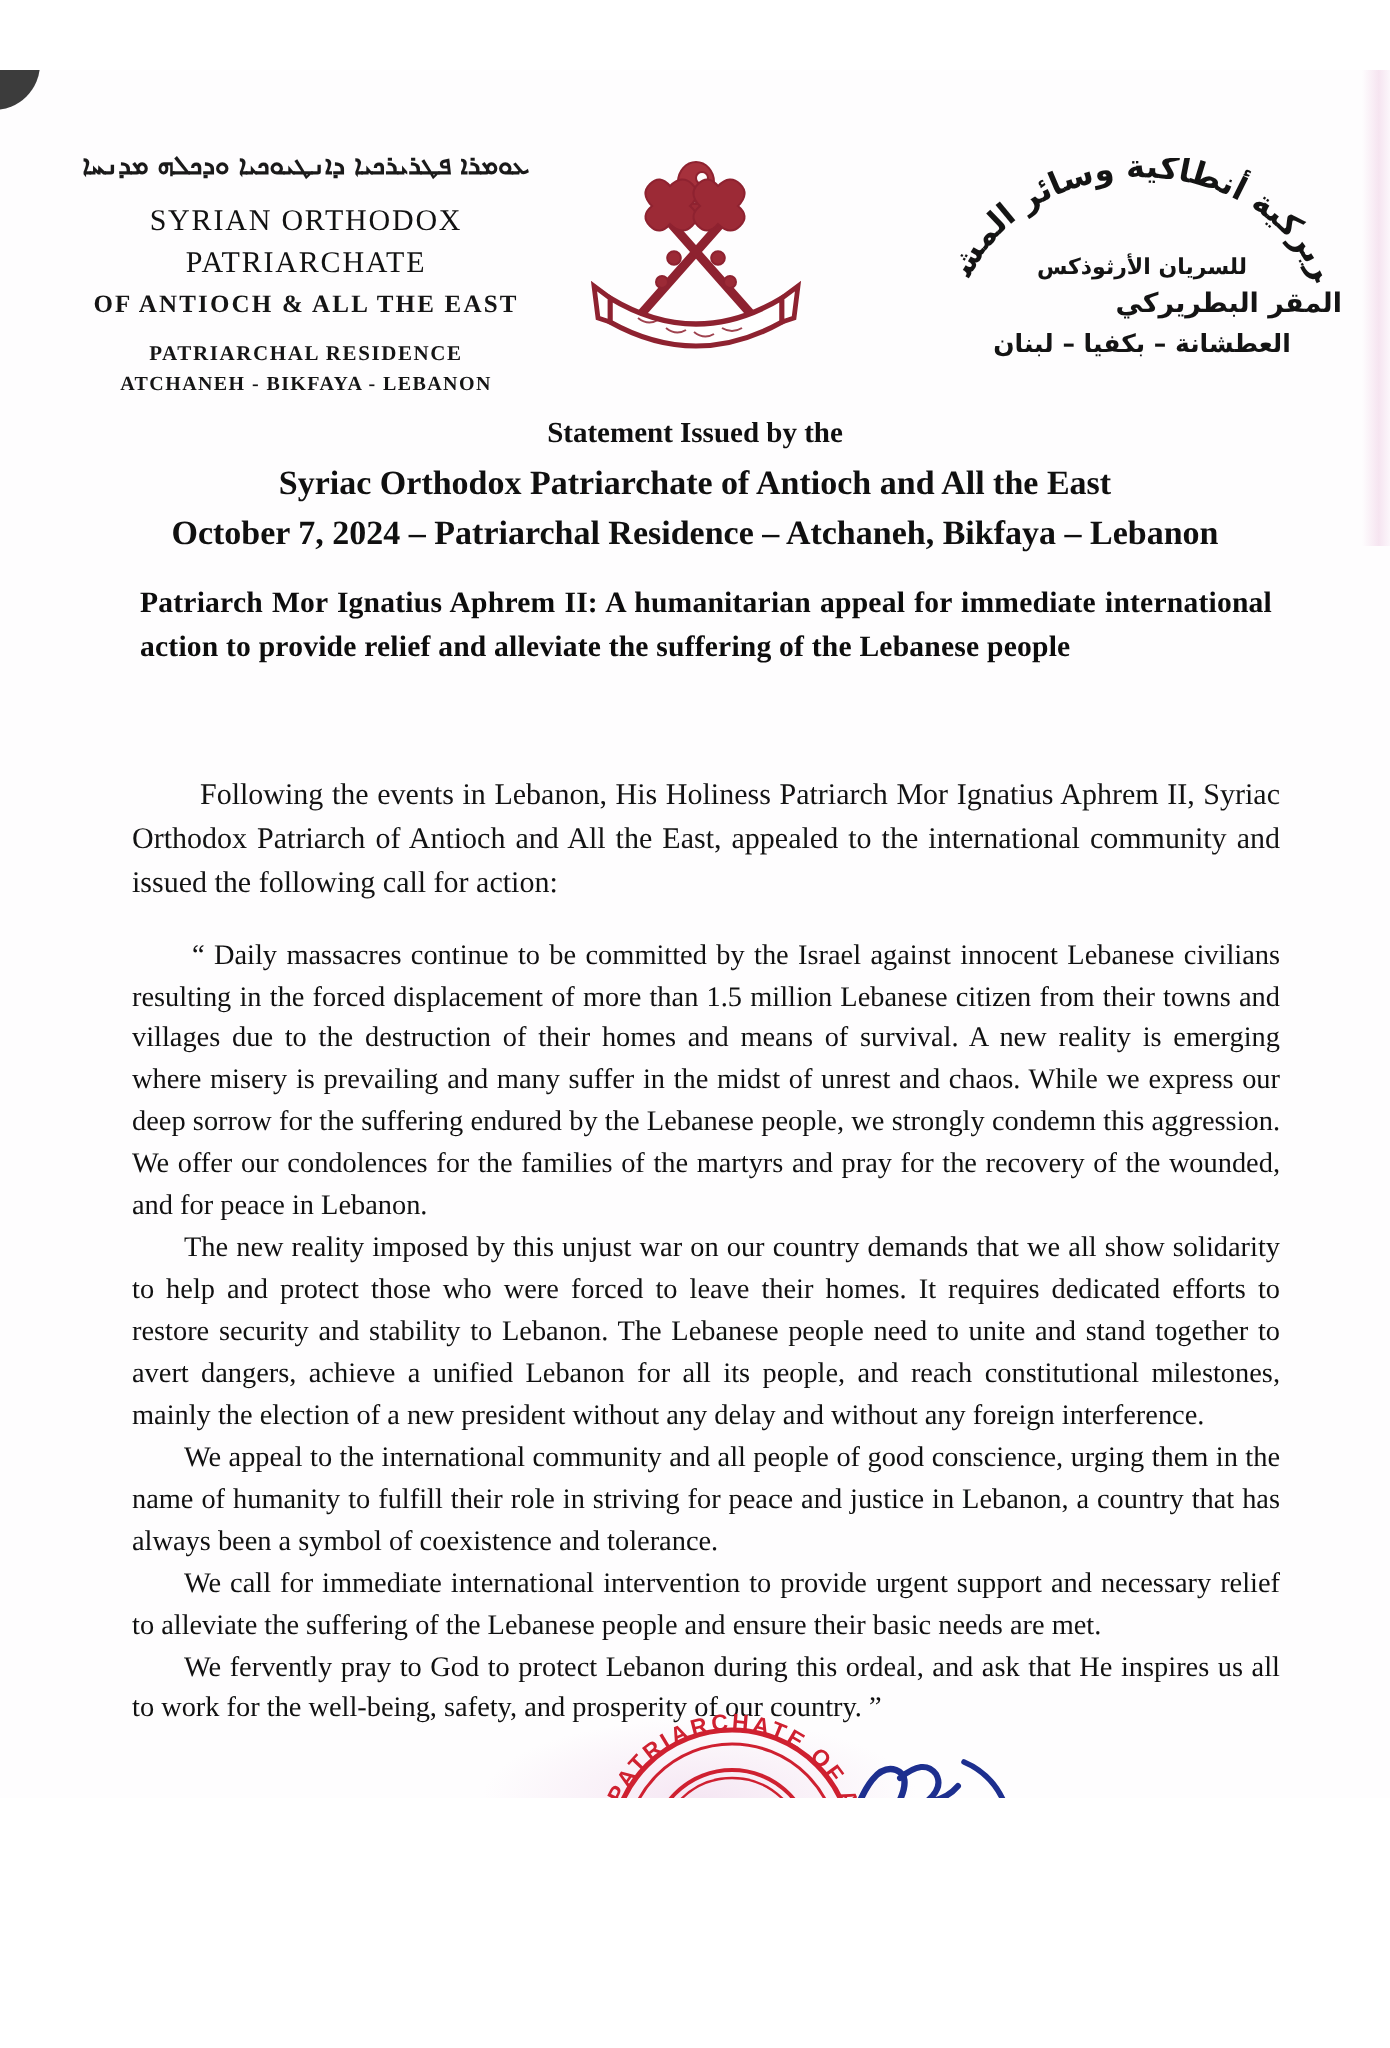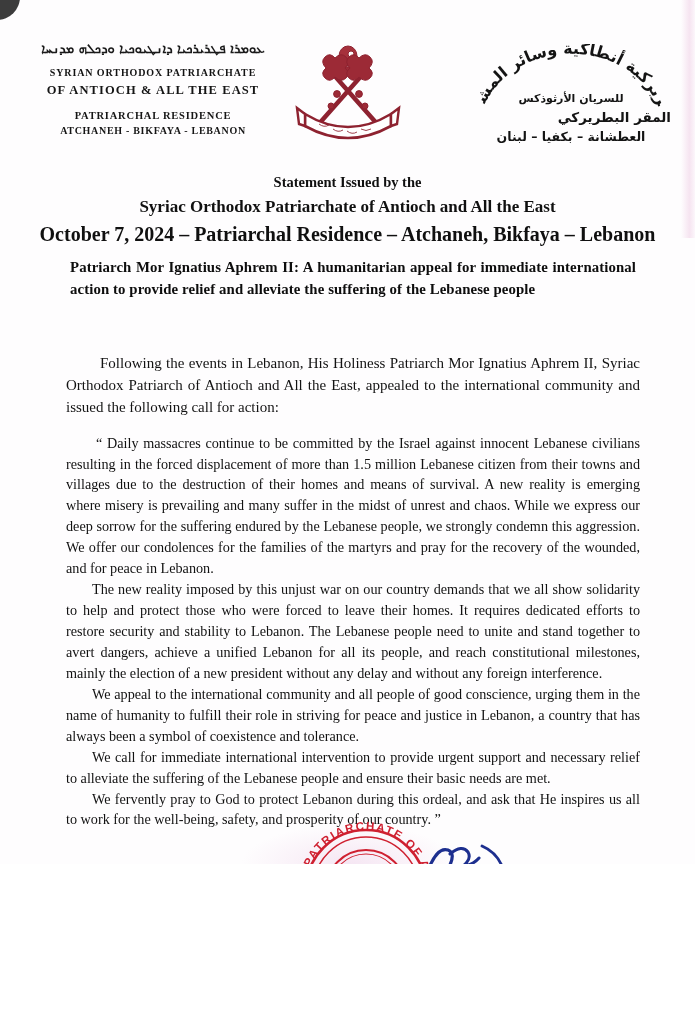--- a/index.html
+++ b/index.html
@@ -8,20 +8,21 @@
     background: #ffffff;
   }
   #page {
     position: relative;
     width: 695px;
     height: 864px;
     background: #fefdfe;
     overflow: hidden;
     font-family: "Liberation Serif", serif;
     color: #151515;
+    margin-top: 35px;
   }
   
   .scan-tint-right {
     position: absolute;
     top: 0; right: 0;
     width: 14px; height: 238px;
     background: linear-gradient(to right, rgba(246,228,240,0) 0%, rgba(243,220,236,0.75) 60%, rgba(250,240,248,0.5) 100%);
     pointer-events: none;
   }
   .scan-tint-bottom {
@@ -59,22 +60,22 @@
     font-size: 13px;
     font-weight: 700;
     letter-spacing: .5px;
     color: #1a1a1a;
     white-space: nowrap;
     margin-bottom: 10px;
     line-height: 1.1;
   }
   .lh-title1 {
     font-family: "Liberation Serif", serif;
-    font-weight: 700;
-    font-size: 10px;
+    font-weight: 400;
+    font-size: 15px;
     letter-spacing: .9px;
     color: #121212;
     line-height: 1.35;
   }
   .lh-title2 {
     font-family: "Liberation Serif", serif;
     font-weight: 700;
     font-size: 12.5px;
     letter-spacing: 1.1px;
     color: #151515;
@@ -148,21 +149,21 @@
     text-align: center;
   }
   .stmt-header div {
     font-family: "Liberation Serif", serif;
     font-weight: 700;
     color: #101010;
     line-height: 1.5;
   }
   .stmt-l1 { font-size: 14.5px; }
   .stmt-l2 { font-size: 17px; }
-  .stmt-l3 { font-size: 20px; }
+  .stmt-l3 { font-size: 17px; }
 
   
   .headline {
     position: absolute;
     top: 256px;
     left: 70px;
     width: 566px;
     font-family: "Liberation Serif", serif;
     font-weight: 700;
     font-size: 14.8px;

